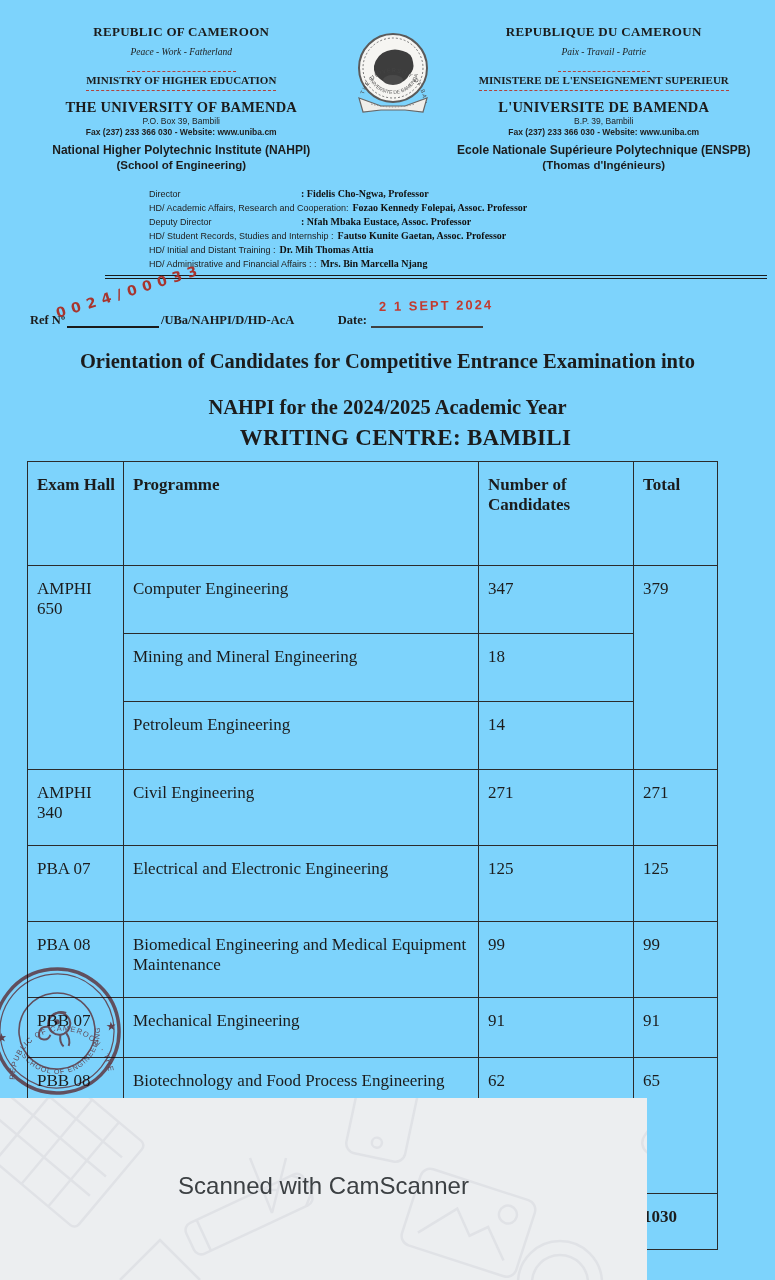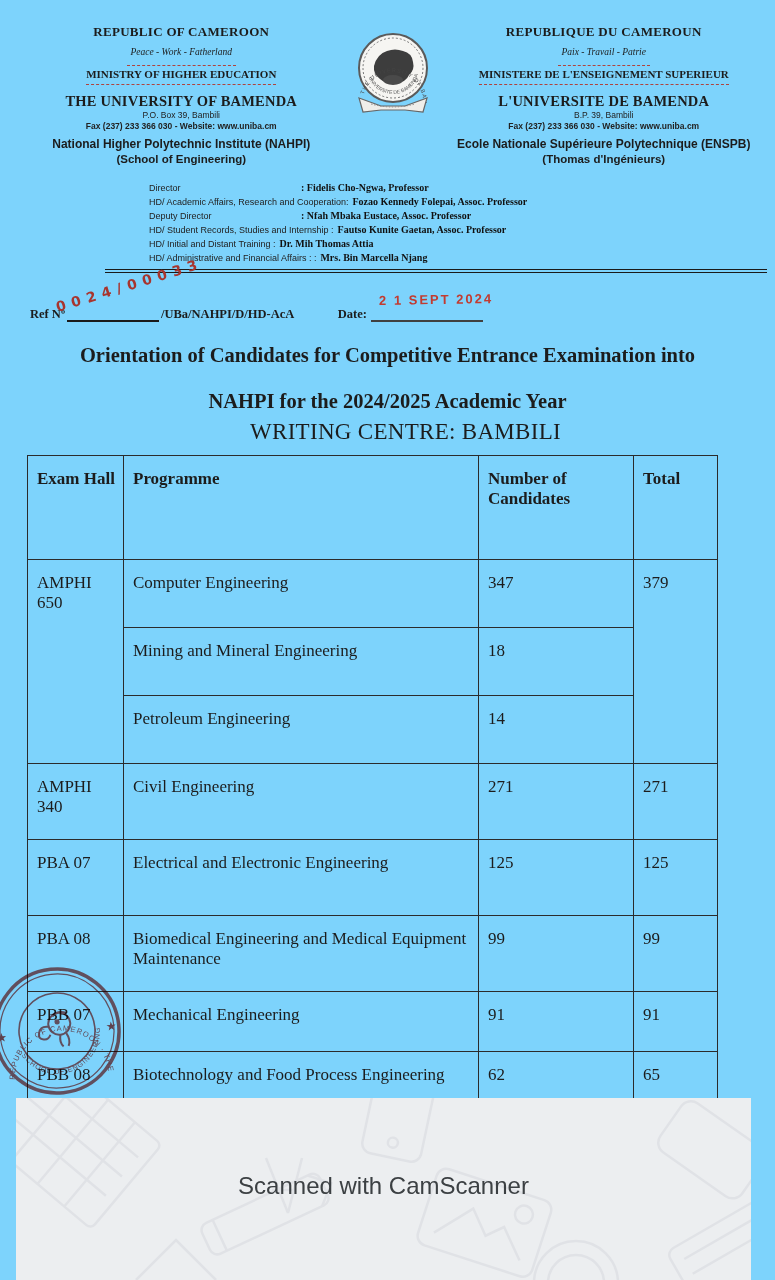--- a/index.html
+++ b/index.html
@@ -4,21 +4,21 @@
 <style>
   html,body{margin:0;padding:0;background:#fff;}
   .page{position:relative;width:775px;height:1280px;overflow:hidden;background:#7dd3fc;
         font-family:"Liberation Serif",serif;color:#1c1c1c;}
 
   
   .letterhead{display:flex;align-items:flex-start;padding:24px 12px 0 22px;}
   .lh-col{flex:1;text-align:center;line-height:1.25;}
   .lh-country{font-weight:bold;font-size:13px;letter-spacing:.3px;}
   .lh-motto{font-style:italic;font-size:9.5px;display:inline-block;
-            border-bottom:1.5px dashed #b0433c;padding:0 4px 6px;}
+            border-bottom:1.5px dashed #b0433c;padding:0 4px 12px;}
   .lh-ministry{font-weight:bold;font-size:11px;margin-top:2px;}
   .lh-ministry span{display:inline-block;border-bottom:1.5px dashed #b0433c;padding-bottom:2px;}
   .lh-univ{font-weight:bold;font-size:14.5px;margin-top:7px;letter-spacing:.2px;}
   .lh-addr{font-size:8.5px;font-family:"Liberation Sans",sans-serif;color:#222;}
   .lh-contact{font-size:8.5px;font-family:"Liberation Sans",sans-serif;font-weight:bold;color:#222;}
   .lh-inst{font-weight:bold;font-size:12px;font-family:"Liberation Sans",sans-serif;margin-top:6px;}
   .lh-inst-sub{font-weight:bold;font-size:11.5px;font-family:"Liberation Sans",sans-serif;}
   .lh-seal{width:104px;flex:0 0 104px;margin-top:4px;}
 
   
@@ -38,42 +38,42 @@
   .ref-right{margin-left:auto;margin-right:292px;display:flex;align-items:flex-end;}
   .date-blank{display:inline-block;width:112px;height:13px;border-bottom:2px solid #404040;
               position:relative;margin-left:4px;}
   .date-stamp{position:absolute;top:-15px;left:8px;transform:rotate(-1deg);
               color:#c23b30;font-family:"Liberation Sans",sans-serif;font-weight:bold;
               font-size:13px;letter-spacing:2px;white-space:nowrap;}
 
   
   .title-block{text-align:center;margin-top:12px;line-height:1.3;}
   .title-main{font-weight:bold;font-size:20.5px;padding:0 14px;margin-top:20px;}
-  .title-centre{font-weight:normal;font-size:23px;margin-top:2px;letter-spacing:.3px;padding-left:36px;}
+  .title-centre{font-weight:bold;font-size:23px;margin-top:2px;letter-spacing:.3px;padding-left:36px;}
 
   
   table.main{border-collapse:collapse;margin:8px 0 0 27px;width:690px;table-layout:fixed;}
   table.main th,table.main td{border:1.6px solid #2b2b2b;padding:13px 6px 4px 9px;
         text-align:left;font-size:17px;vertical-align:top;word-wrap:break-word;}
   col.c-hall{width:96px;} col.c-prog{width:355px;} col.c-num{width:155px;} col.c-tot{width:84px;}
   table.main th{font-weight:bold;}
   th.h-hall,th.h-prog,th.h-num{vertical-align:middle;height:86px;}
   td.hall{vertical-align:middle;font-size:17px;}
   tr.r-sm td{height:42px;} tr.r-md td{height:50px;} tr.r-lg td{height:58px;}
   tr.total-row td{font-weight:bold;height:38px;}
 
   
   .signature{margin:34px 0 0 32px;font-size:16px;line-height:1.6;}
 
   
   .stamp{position:absolute;left:-12px;top:962px;width:138px;height:138px;
          transform:rotate(-6deg);opacity:.88;mix-blend-mode:multiply;pointer-events:none;}
 
   
-  .footer{position:absolute;left:16px;top:1098px;width:735px;height:182px;background:#eceef0;overflow:hidden;}
+  .footer{position:absolute;left:0;top:1098px;width:647px;height:182px;background:#eceef0;overflow:hidden;}
   .footer-doodles{position:absolute;inset:0;}
   .footer-text{position:absolute;top:74px;width:100%;text-align:center;
                font-family:"Liberation Sans",sans-serif;font-size:24px;color:#3c4043;}
 </style>
 </head>
 <body>
 
 <div class="page">
 
   <div class="letterhead">

